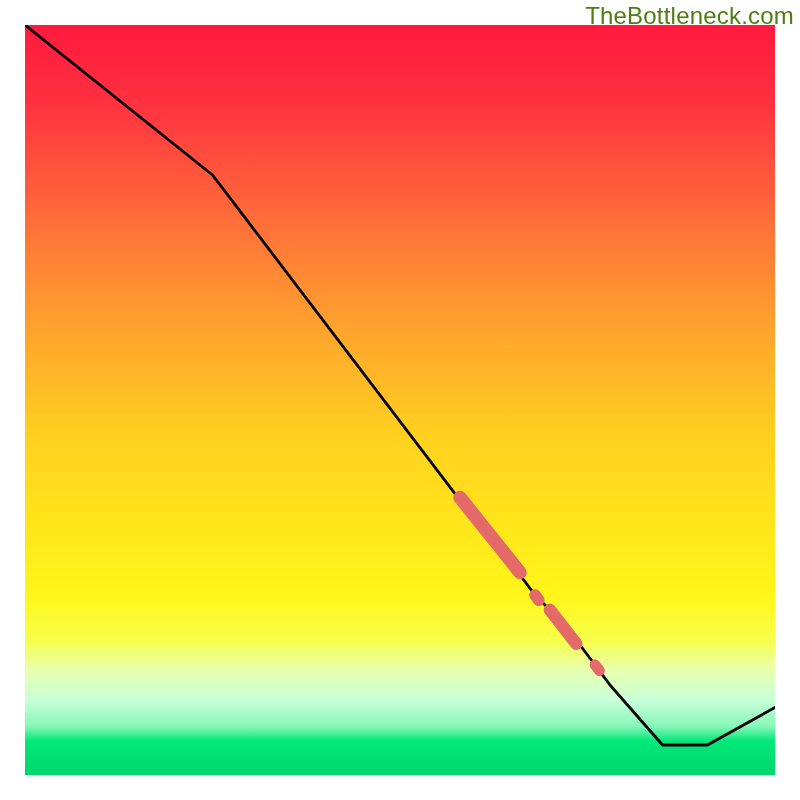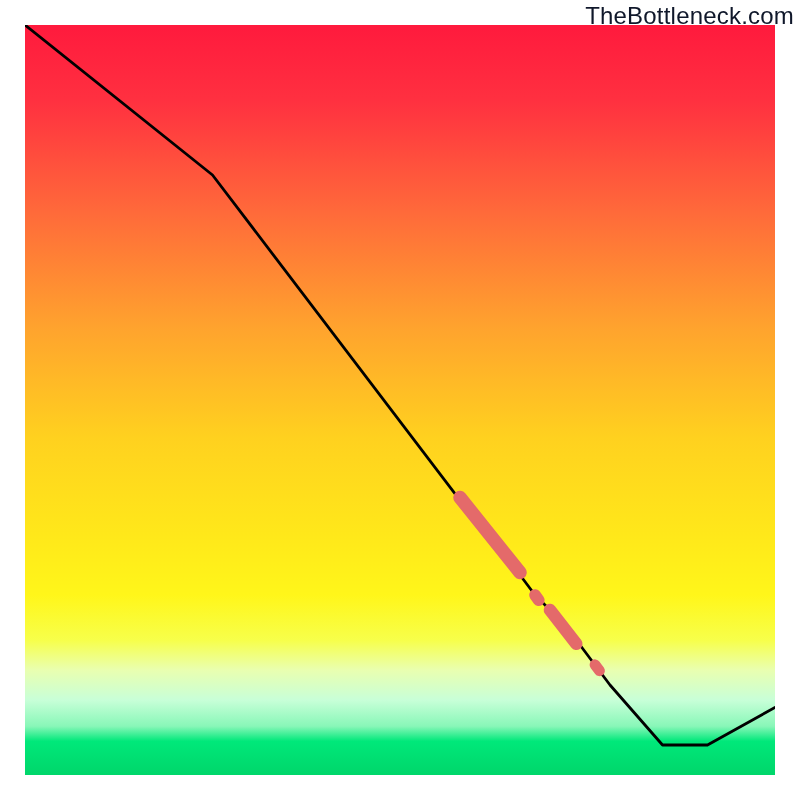--- a/index.html
+++ b/index.html
@@ -15,21 +15,21 @@
     position: relative;
     width: 800px;
     height: 800px;
   }
   .watermark {
     position: absolute;
     top: 2px;
     right: 6px;
     font-size: 24px;
     font-weight: 400;
-    color: #0f172a;
+    color: #4d7c0f;
     letter-spacing: 0.2px;
     z-index: 5;
   }
   .plot {
     position: absolute;
     left: 25px;
     top: 25px;
     width: 750px;
     height: 750px;
   }

